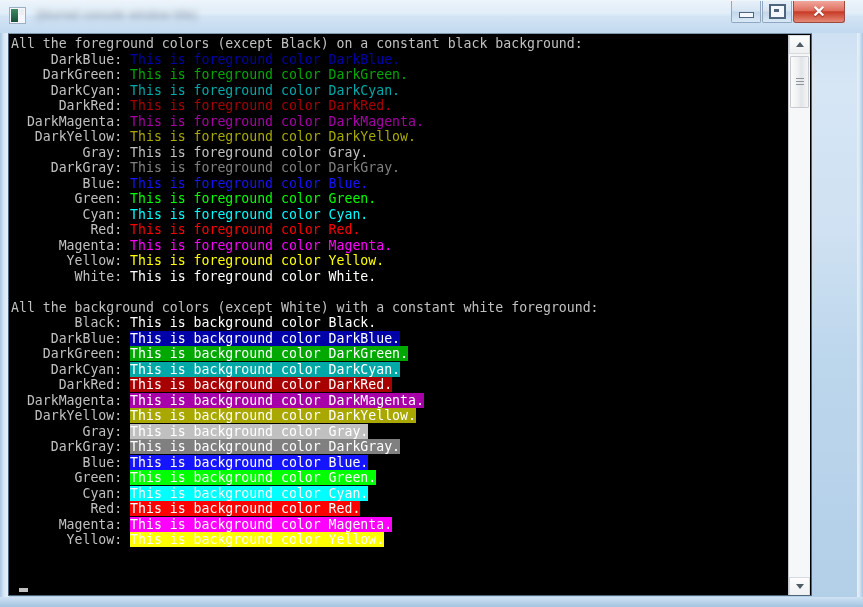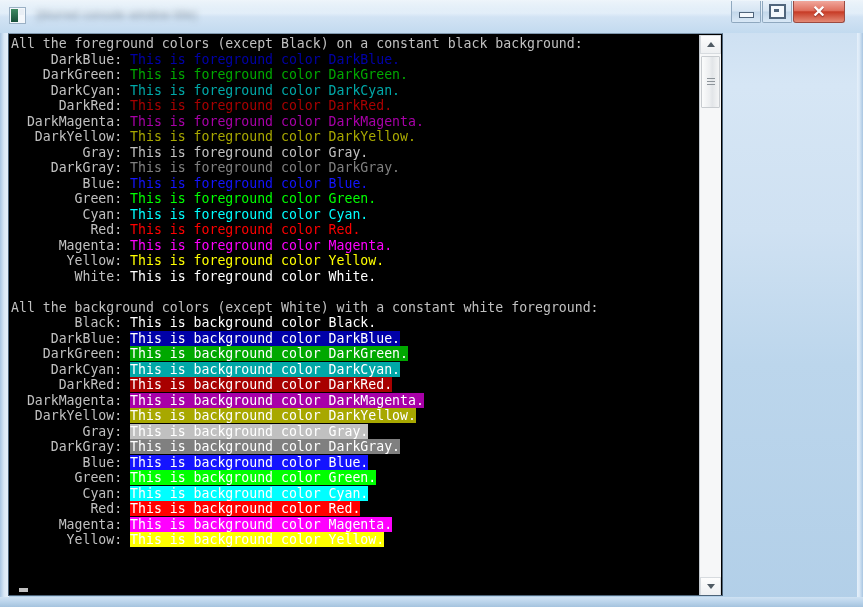--- a/index.html
+++ b/index.html
@@ -169,21 +169,21 @@
     font-weight: bold;
     text-shadow: 0 1px 1px rgba(80,0,0,.6);
     line-height: 18px;
   }
 
   
   #console-outer {
     position: absolute;
     left: 8px;
     top: 33px;
-    width: 715px;
+    width: 804px;
     height: 563px;
     background: #000000;
     border: 1px solid #4c6378;
     border-top-color: #7f97ad;
     box-sizing: border-box;
     overflow: hidden;
   }
 
   #console-text {
     position: absolute;

